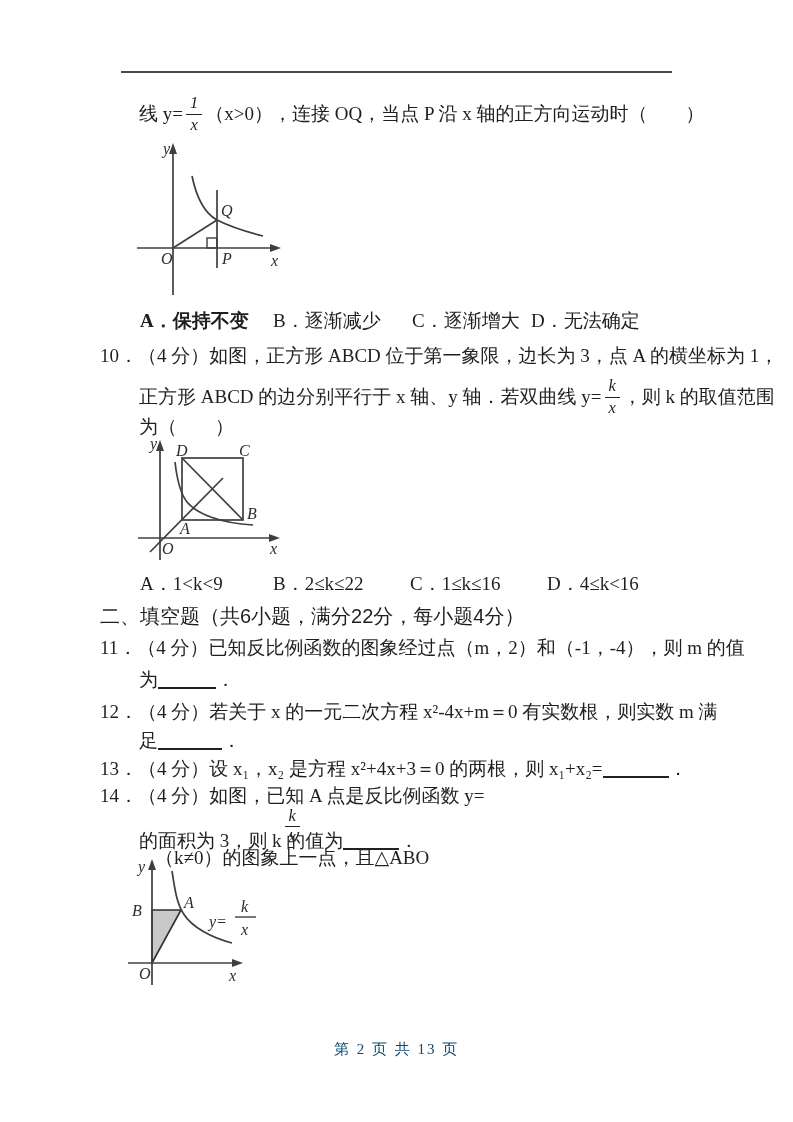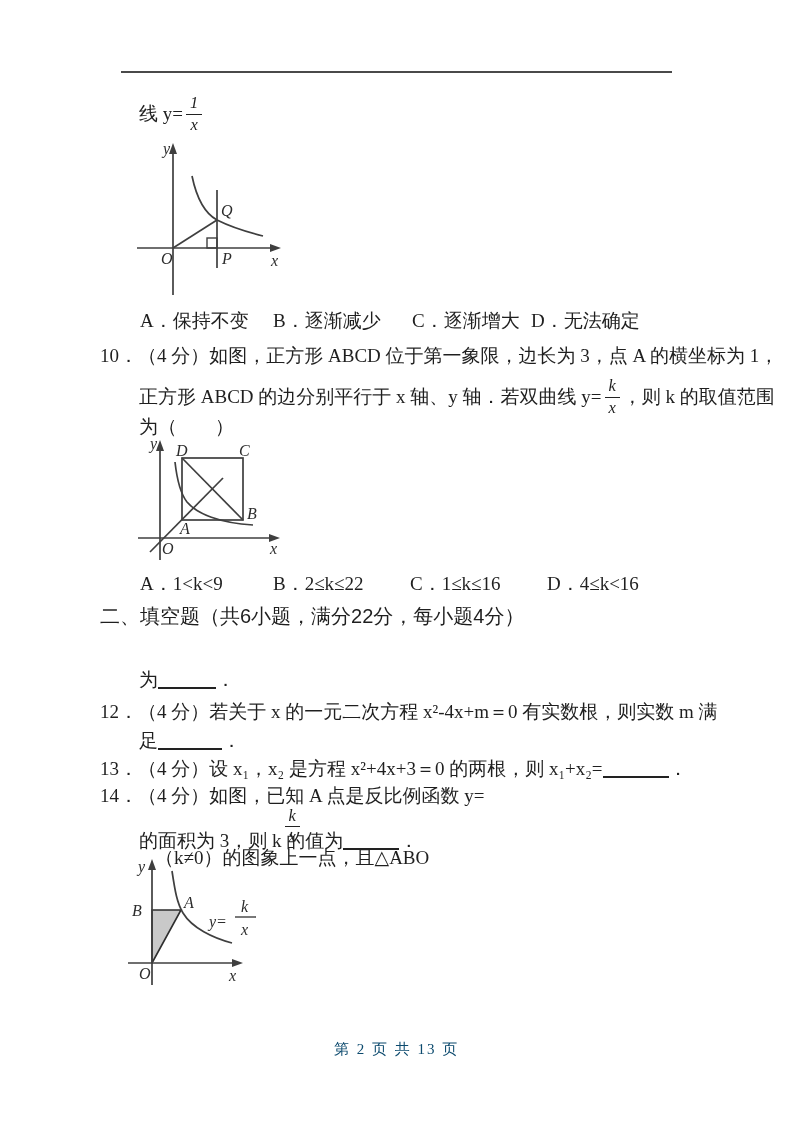--- a/index.html
+++ b/index.html
@@ -33,41 +33,42 @@
 <div class="page">
 
   <div class="rule" style="left:121px;top:71px;width:551px;height:2px;"></div>
 
   <div class="line fracline" style="left:139px;top:92px;height:44px;">
     <span>线 y=</span>
       <span class="frac">
         <span class="num">1</span>
         <span class="den">x</span>
       </span>
+      <span>（x&gt;0），连接 OQ，当点 P 沿 x 轴的正方向运动时（　　）</span>
   </div>
 
   <div class="fig" style="left:125px;top:140px;">
     <svg width="175" height="160" viewBox="0 0 175 160">
       <line class="stroke" x1="48" y1="10" x2="48" y2="155"></line>
       <polygon class="fillhead" points="48,3 44,14 52,14"></polygon>
       <line class="stroke" x1="12" y1="108" x2="149" y2="108"></line>
       <polygon class="fillhead" points="156,108 145,104 145,112"></polygon>
       <line class="stroke" x1="92" y1="50" x2="92" y2="128"></line>
       <path class="stroke" d="M67,36 C72,60 81,74 92,80 C104,86 122,92 138,96"></path>
       <line class="stroke" x1="48" y1="108" x2="92" y2="80"></line>
       <rect class="thin" x="82" y="98" width="10" height="10"></rect>
       <text x="38" y="14">y</text>
       <text x="36" y="124">O</text>
       <text x="97" y="124">P</text>
       <text x="146" y="126">x</text>
       <text x="96" y="76">Q</text>
     </svg>
   </div>
 
-  <span class="opt" style="left:140px;top:308px;">A．保持不变</span>
+  <span class="opt" style="left:140px;top:308px;font-weight:bold;">A．保持不变</span>
   <span class="opt" style="left:273px;top:308px;">B．逐渐减少</span>
   <span class="opt" style="left:412px;top:308px;">C．逐渐增大</span>
   <span class="opt" style="left:531px;top:308px;">D．无法确定</span>
 
   <div class="line" style="left:100px;top:344px;">10．（4 分）如图，正方形 ABCD 位于第一象限，边长为 3，点 A 的横坐标为 1，</div>
   <div class="line fracline" style="left:139px;top:374px;height:46px;">
     <span>正方形 ABCD 的边分别平行于 x 轴、y 轴．若双曲线 y=</span>
       <span class="frac">
         <span class="num">k</span>
         <span class="den">x</span>
@@ -96,20 +97,21 @@
     </svg>
   </div>
 
   <span class="opt" style="left:140px;top:571px;">A．1&lt;k&lt;9</span>
   <span class="opt" style="left:273px;top:571px;">B．2≤k≤22</span>
   <span class="opt" style="left:410px;top:571px;">C．1≤k≤16</span>
   <span class="opt" style="left:547px;top:571px;">D．4≤k&lt;16</span>
 
   <div class="line sec-title" style="left:100px;top:604px;">二、填空题（共6小题，满分22分，每小题4分）</div>
 
+  <div class="line" style="left:100px;top:636px;">11．（4 分）已知反比例函数的图象经过点（m，2）和（-1，-4），则 m 的值</div>
   <div class="line" style="left:139px;top:668px;">
     <span>为</span><span class="blank w58"></span><span>．</span>
   </div>
 
   <div class="line" style="left:100px;top:700px;">12．（4 分）若关于 x 的一元二次方程 x²-4x+m＝0 有实数根，则实数 m 满</div>
   <div class="line" style="left:139px;top:729px;">
     <span>足</span><span class="blank w64"></span><span>．</span>
   </div>
 
   <div class="line" style="left:100px;top:757px;">

